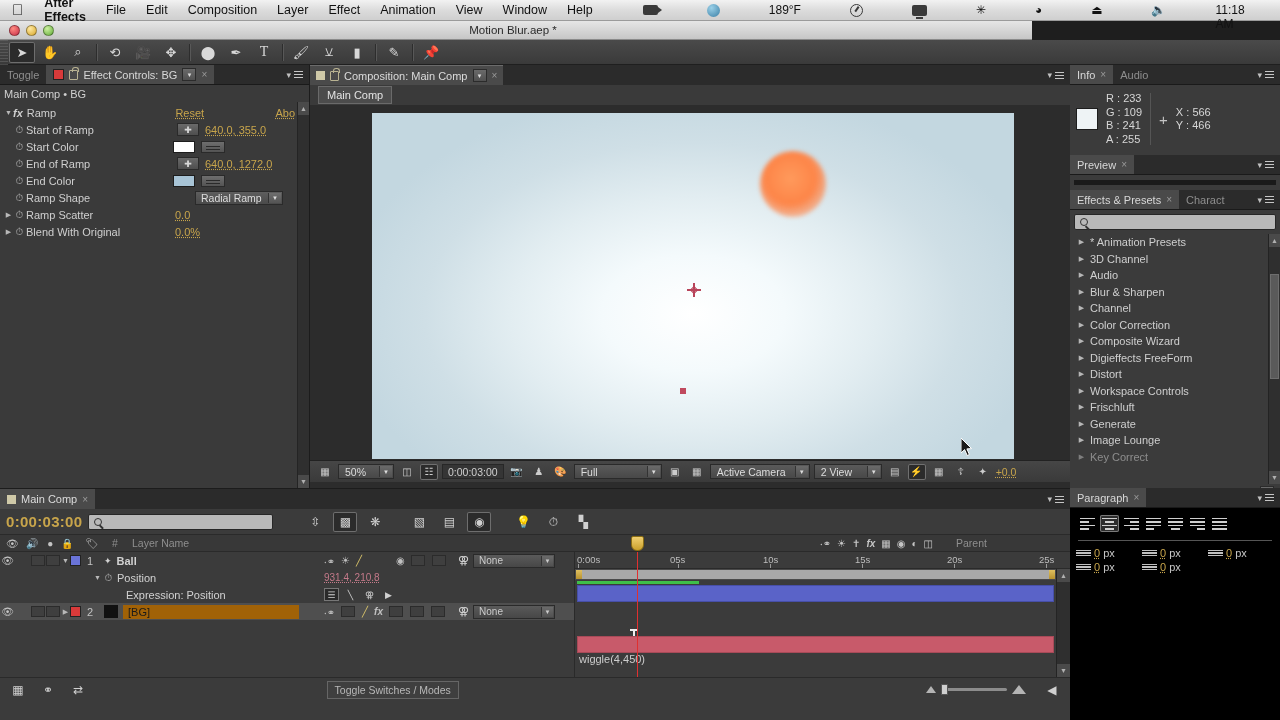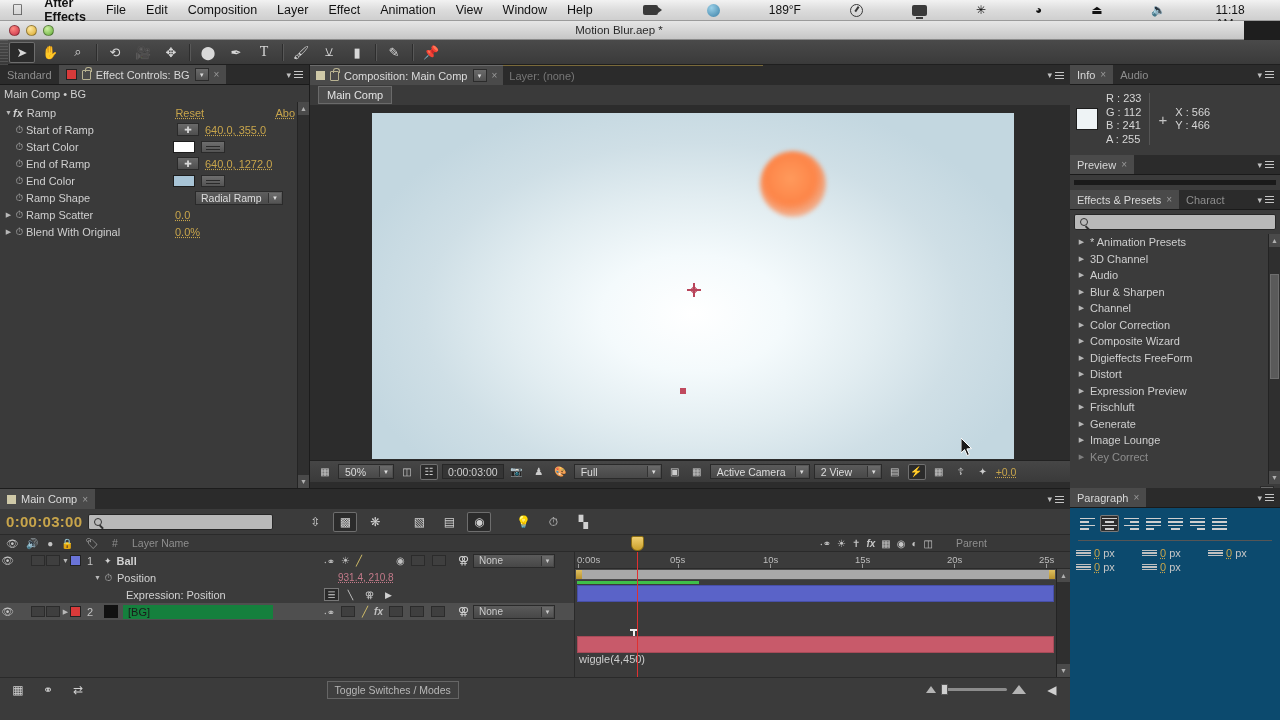--- a/index.html
+++ b/index.html
@@ -27,21 +27,21 @@
   .icn-cam{width:15px;height:10px;background:#3a3a3a;border-radius:2px;position:relative;}
   .icn-cam:after{content:"";position:absolute;right:-4px;top:2px;border-left:4px solid #3a3a3a;border-top:3px solid transparent;border-bottom:3px solid transparent;}
   .icn-globe{width:13px;height:13px;border-radius:50%;background:radial-gradient(circle at 35% 30%,#9ad0e8,#3a7fa5);}
   .icn-circ{width:13px;height:13px;border-radius:50%;border:1.5px solid #3a3a3a;position:relative;}
   .icn-circ:after{content:"";position:absolute;left:5px;top:1px;width:1.5px;height:6px;background:#3a3a3a;transform:rotate(35deg);}
   .icn-disp{width:15px;height:11px;background:#3a3a3a;border-radius:2px;position:relative;}
   .icn-disp:after{content:"";position:absolute;left:4px;bottom:-3px;width:7px;height:2px;background:#3a3a3a;}
 
   
   .titlebar{
-    position:absolute;top:21px;left:0;width:1244px;height:19px;
+    position:absolute;top:21px;left:0;width:1032px;height:19px;
     background:linear-gradient(180deg,#e6e6e6,#c6c6c6);
     border-bottom:1px solid #8a8a8a;
     display:flex;align-items:center;
   }
   .lights{display:flex;gap:6px;padding-left:9px;}
   .lt{width:11px;height:11px;border-radius:50%;border:1px solid rgba(0,0,0,.35);}
   .lt.r{background:radial-gradient(circle at 35% 30%,#ff8a80,#c8304a);}
   .lt.y{background:radial-gradient(circle at 35% 30%,#ffe9a0,#d9a82c);}
   .lt.g{background:radial-gradient(circle at 35% 30%,#cdf0a0,#63ad39);}
   .win-title{flex:1;text-align:center;color:#2a2a2a;font-size:11.5px;margin-left:-60px;}
@@ -161,21 +161,21 @@
   #fx-presets{left:1070px;top:190px;width:210px;height:298px;background:#3b3b3b;}
   .fx-search{margin:4px;height:16px;background:#b9b9b9;border:1px solid #272727;border-radius:2px;
     display:flex;align-items:center;padding-left:5px;gap:4px;}
   .fx-list{position:relative;height:250px;overflow:hidden;background:#3b3b3b;}
   .fx-item{height:16.5px;display:flex;align-items:center;gap:5px;padding-left:8px;font-size:11px;color:#cfcfcf;}
   .fx-item .tri{font-size:7px;color:#b6b6b6;width:7px;}
   .fx-scroll{position:absolute;right:0;top:0;width:12px;height:250px;background:#2f2f2f;border-left:1px solid #232323;}
   .fx-thumb{position:absolute;left:1px;right:1px;top:40px;height:105px;background:#5a5a5a;border:1px solid #6e6e6e;}
   .fx-foot{height:16px;background:#3b3b3b;display:flex;justify-content:flex-end;align-items:center;padding-right:6px;}
 
-  #para-panel{left:1070px;top:488px;width:210px;height:232px;background:#0c4a6e;}
+  #para-panel{left:1070px;top:488px;width:210px;height:232px;background:#000000;}
   .para-align{display:flex;align-items:center;gap:3px;padding:7px 6px 4px 8px;}
   .al{width:19px;height:17px;display:flex;flex-direction:column;justify-content:center;gap:2px;padding:0 2px;border-radius:2px;}
   .al.sel{background:#2c2c2c;box-shadow:inset 0 0 0 1px #7a7a7a;}
   .al i{display:block;height:1.5px;background:#cfcfcf;}
   .para-div{height:1px;background:#555;margin:4px 8px;}
   .para-fields{display:flex;flex-wrap:wrap;padding:2px 6px;gap:2px 0;}
   .pf{width:66px;display:flex;align-items:center;gap:3px;font-size:11px;color:#c6c6c6;}
   .pf .ico{width:15px;height:12px;display:flex;flex-direction:column;justify-content:center;gap:1.5px;}
   .pf .ico i{height:1.3px;background:#c0c0c0;}
   .pf .num{color:#c8a54b;text-decoration:underline;text-decoration-style:dotted;}
@@ -199,28 +199,28 @@
   .ch-parent{width:120px;padding-left:6px;}
   .tl-body{display:flex;height:125px;}
   .tl-left{width:575px;border-right:1px solid #2a2a2a;}
   .row{height:17px;display:flex;align-items:center;font-size:11px;color:#d2d2d2;}
   .row.sel{background:#4f4f4f;}
   .eye{width:15px;text-align:center;font-size:10px;color:#c4c4c4;}
   .sqr{width:14px;height:11px;background:#3f3f3f;border:1px solid #2b2b2b;margin-right:1px;}
   .colorchip{width:11px;height:11px;border:1px solid #222;}
   .lnum{width:18px;text-align:center;color:#c2c2c2;}
   .lname{flex:1;display:flex;align-items:center;gap:5px;padding-left:5px;}
-  .bgfield{background:#15803d;color:#1a1a1a;padding:1px 5px;width:150px;}
+  .bgfield{background:#a16207;color:#1a1a1a;padding:1px 5px;width:176px;}
   .swcell{width:130px;display:flex;align-items:center;gap:6px;font-size:10px;color:#c0c0c0;}
   .parcell{width:120px;display:flex;align-items:center;gap:4px;padding-left:4px;}
   .par-combo{width:82px;height:14px;background:linear-gradient(180deg,#5a5a5a,#474747);border:1px solid #2a2a2a;
     display:flex;align-items:center;padding-left:5px;color:#ccc;font-size:10px;position:relative;}
   .par-combo .arw{position:absolute;right:1px;top:1px;bottom:1px;width:12px;background:linear-gradient(180deg,#6a6a6a,#525252);
     border-left:1px solid #333;display:flex;align-items:center;justify-content:center;font-size:6px;}
-  .posval{color:#c47a8a;text-decoration:underline;text-decoration-style:dotted;margin-left:14px;}
+  .posval{color:#c47a8a;text-decoration:underline;text-decoration-style:dotted;}
   .exprow{display:flex;align-items:center;gap:4px;}
   .ebtn{width:15px;height:13px;display:flex;align-items:center;justify-content:center;color:#d0d0d0;font-size:9px;}
   .ebtn.on{background:#2a2a2a;box-shadow:inset 0 0 0 1px #777;}
 
   .tl-right{flex:1;position:relative;background:#3b3b3b;}
   .ruler{height:17px;position:relative;background:#3b3b3b;border-bottom:1px solid #2a2a2a;}
   .tick{position:absolute;top:2px;font-size:9.5px;color:#bdbdbd;}
   .tickmark{position:absolute;bottom:0;width:1px;height:4px;background:#9a9a9a;}
   .workbar{position:absolute;left:0;right:14px;top:17px;height:11px;background:#a8a8a8;border:1px solid #4a4a4a;}
   .wb-cap{position:absolute;top:0;bottom:0;width:6px;background:linear-gradient(180deg,#e0c060,#b8922e);}
@@ -313,21 +313,21 @@
     <div class="tool">▮</div>
     <div class="tsep"></div>
     <div class="tool">✎</div>
     <div class="tsep"></div>
     <div class="tool">📌</div>
   </div>
 
   <div class="panel" id="effects-panel">
     <div class="ptabbar">
       <div class="ptab">
-        <span>Standard</span>
+        <span>Toggle</span>
       </div>
       <div class="ptab active">
         <span class="colorchip" style="background:#d83a3a;"></span>
         <span class="lock"></span>
         <span>Effect Controls: BG</span>
         <span class="tdd">▼</span>
         <span class="x">×</span>
       </div>
       <div class="pmenu">▾<i class="hamb"></i></div>
     </div>
@@ -413,23 +413,20 @@
   </div>
 
   <div class="panel" id="comp-panel">
     <div class="comp-tabs">
       <div class="comp-tab active">
         <span class="sq"></span>
         <span class="lock"></span>
         <span>Composition: Main Comp</span>
         <span class="tdd">▼</span>
         <span style="font-size:10px;color:#9a9a9a;">×</span>
-      </div>
-      <div class="comp-tab inactive" style="width:260px;">
-        <span>Layer: (none)</span>
       </div>
       <div class="pmenu">▾<i class="hamb"></i></div>
     </div>
     <div class="breadcrumb-bar">
       <span class="bc-chip">Main Comp</span>
     </div>
     <div class="canvas-wrap">
       <div class="canvas">
         <div class="ball"></div>
         <div class="anchor">
@@ -487,21 +484,21 @@
         <span>Audio</span>
       </div>
       <div class="pmenu">▾<i class="hamb"></i></div>
     </div>
     <div class="info-body">
       <div class="info-swatch"></div>
       <div class="info-rgba">
         <div><span>R :</span>
              <span>233</span></div>
         <div><span>G :</span>
-             <span>112</span></div>
+             <span>109</span></div>
         <div><span>B :</span>
              <span>241</span></div>
         <div><span>A :</span>
              <span>255</span></div>
       </div>
       <div class="info-div"></div>
       <div class="plus">+</div>
       <div class="info-xy">
         <div><span>X :</span>
              <span>566</span></div>
@@ -569,21 +566,21 @@
       <div class="fx-item">
           <span class="tri">▶</span>
           <span>Digieffects FreeForm</span>
         </div>
       <div class="fx-item">
           <span class="tri">▶</span>
           <span>Distort</span>
         </div>
       <div class="fx-item">
           <span class="tri">▶</span>
-          <span>Expression Preview</span>
+          <span>Workspace Controls</span>
         </div>
       <div class="fx-item">
           <span class="tri">▶</span>
           <span>Frischluft</span>
         </div>
       <div class="fx-item">
           <span class="tri">▶</span>
           <span>Generate</span>
         </div>
       <div class="fx-item">

